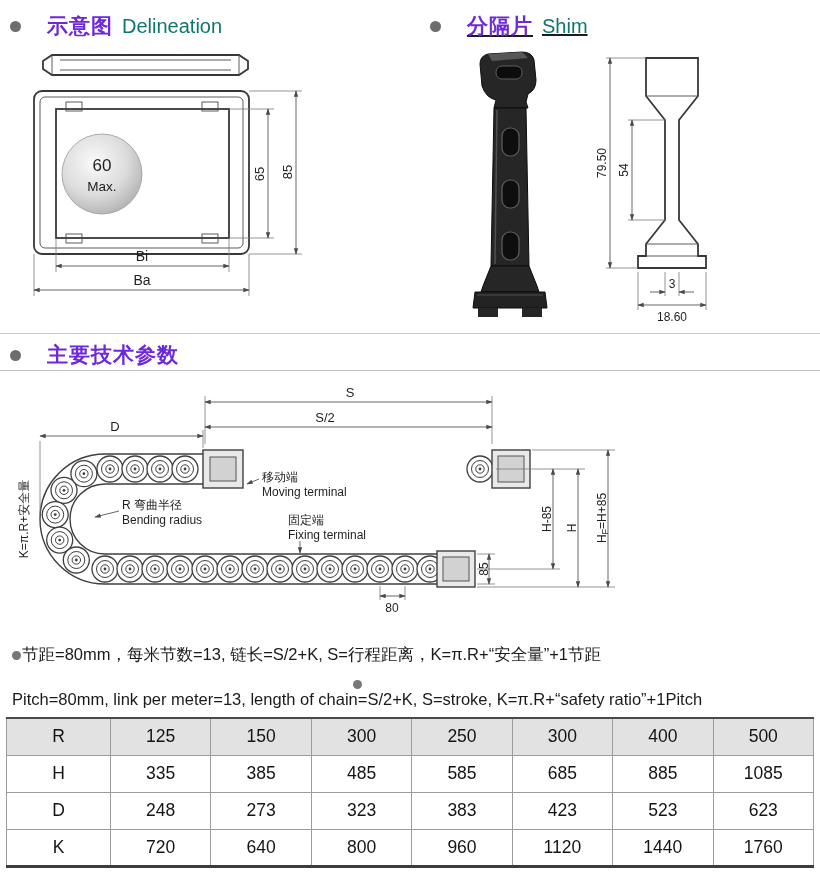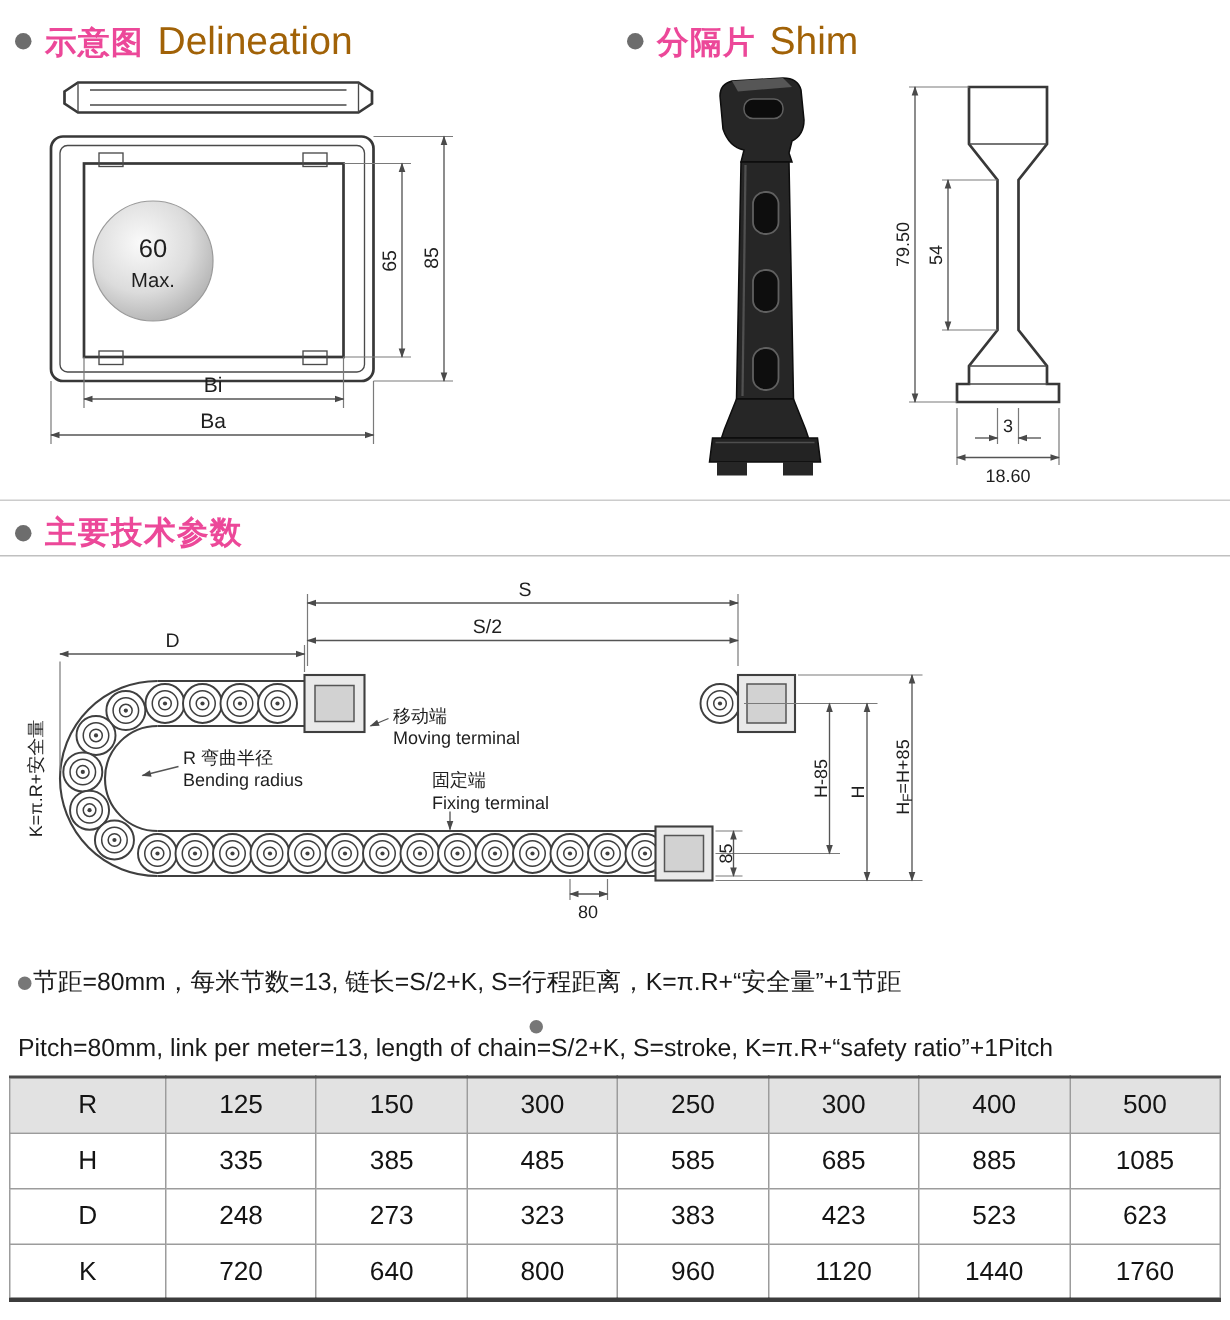--- a/index.html
+++ b/index.html
@@ -3,22 +3,22 @@
 <meta charset="utf-8">
 <style>
   * { margin:0; padding:0; box-sizing:border-box; }
   html,body { width:820px; height:880px; }
   body {
     position:relative; background:#ffffff; overflow:hidden;
     font-family:"Liberation Sans", sans-serif; color:#1c1c1c;
   }
   .sec-hdr { position:absolute; display:flex; align-items:center; gap:9px; }
   .bullet { width:11px; height:11px; border-radius:50%; background:#6d6d6d; flex:0 0 auto; }
-  .zh { font-size:21px; font-weight:bold; color:#ec4899; letter-spacing:1px; }
-  .en { font-size:26px; color:#a16207; }
+  .zh { font-size:21px; font-weight:bold; color:#6d28d9; letter-spacing:1px;margin-left:17px; }
+  .en { font-size:20px; color:#0f766e; }
   .hline { position:absolute; left:0; width:820px; height:1px; background:#cccccc; }
   .drawing { position:absolute; }
   svg text { font-family:"Liberation Sans", sans-serif; fill:#1f1f1f; }
   .part   { stroke:#383838; stroke-width:1.8; fill:#ffffff; }
   .thin   { stroke:#4a4a4a; stroke-width:0.9; fill:none; }
   .ext    { stroke:#7a7a7a; stroke-width:0.8; fill:none; }
   .dim    { stroke:#555555; stroke-width:0.9; fill:none; }
   .chainline { stroke:#3f3f3f; stroke-width:1.4; fill:none; }
   .dtxt   { font-size:12px; }
   .dtxt13 { font-size:13px; }
@@ -35,21 +35,21 @@
   .spec col.c0 { width:104px; }
 </style>
 </head>
 <body>
 
 <div class="sec-hdr" style="left:10px; top:12px;">
   <span class="bullet"></span>
   <span class="zh">示意图</span>
   <span class="en">Delineation</span>
 </div>
-<div class="sec-hdr" style="left:418px; top:12px;">
+<div class="sec-hdr" style="left:430px; top:12px;text-decoration:underline;">
   <span class="bullet"></span>
   <span class="zh">分隔片</span>
   <span class="en">Shim</span>
 </div>
 
 <svg class="drawing" style="left:16px; top:44px;" width="330" height="292" viewBox="0 0 330 292">
   <defs>
     <marker id="arrD" viewBox="0 0 10 10" refX="9" refY="5" markerWidth="10" markerHeight="7" orient="auto-start-reverse">
       <path d="M0,1.5 L10,5 L0,8.5 Z" fill="#4a4a4a"></path>
     </marker>

